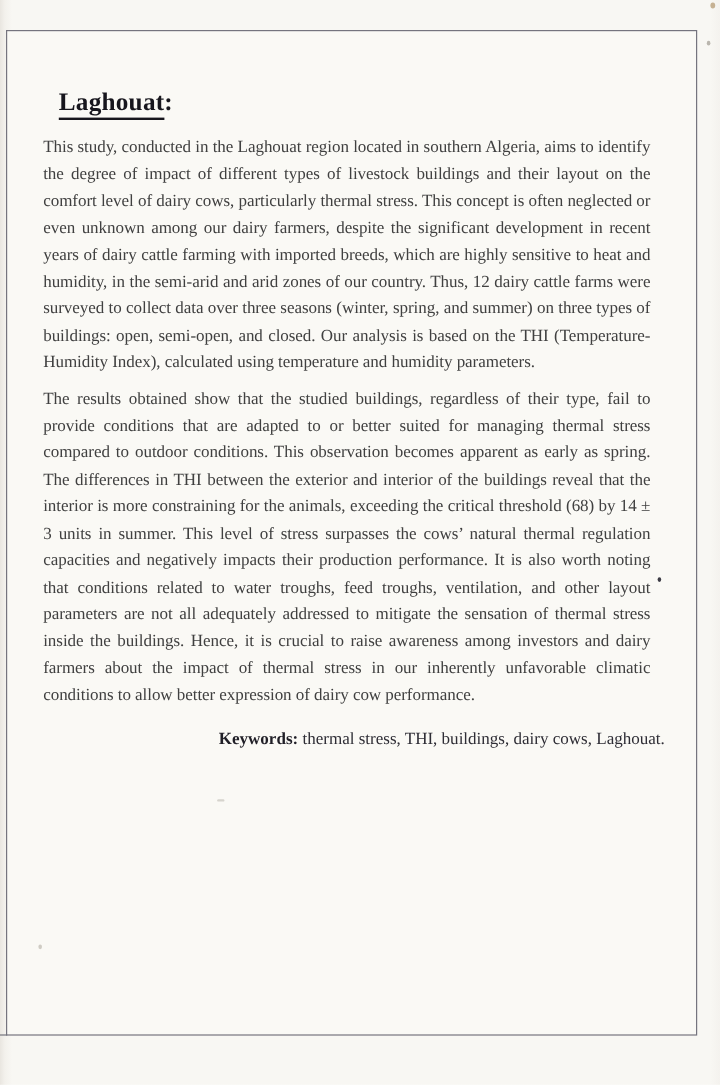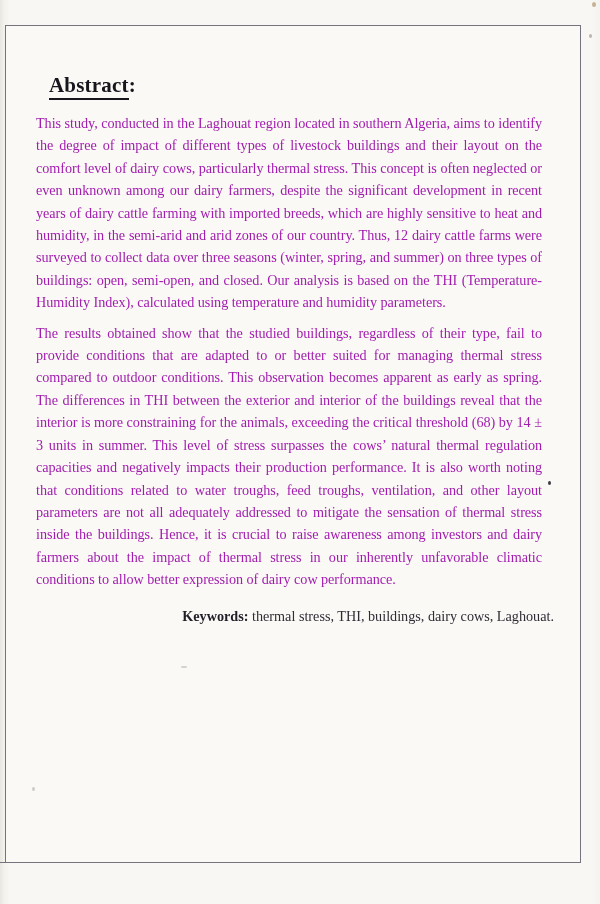--- a/index.html
+++ b/index.html
@@ -45,21 +45,21 @@
   }
   .heading .underlined {
     text-decoration: none;
     border-bottom: 2px solid #17161d;
     padding-bottom: 1px;
   }
   .body-par {
     margin: 0 12px 8px 0;
     font-size: 14.2px;
     line-height: 22.4px;
-    color: #a21caf;
+    color: #404040;
     text-align: justify;
     letter-spacing: -0.05px;
   }
   .keywords {
     margin: 14px 0 0 0;
     font-size: 14.2px;
     line-height: 22.4px;
     color: #2e2d35;
     text-align: right;
   }
@@ -101,21 +101,21 @@
     background: #cfccc4;
   }
 </style>
 </head>
 <body>
 
 <div class="page">
 
   <div class="frame">
 
-    <h1 class="heading"><span class="underlined">Abstract</span><span>:</span></h1>
+    <h1 class="heading"><span class="underlined">Laghouat</span><span>:</span></h1>
 
     <p class="body-par">This study, conducted in the Laghouat region located in southern Algeria, aims to identify the degree of impact of different types of livestock buildings and their layout on the comfort level of dairy cows, particularly thermal stress. This concept is often neglected or even unknown among our dairy farmers, despite the significant development in recent years of dairy cattle farming with imported breeds, which are highly sensitive to heat and humidity, in the semi-arid and arid zones of our country. Thus, 12 dairy cattle farms were surveyed to collect data over three seasons (winter, spring, and summer) on three types of buildings: open, semi-open, and closed. Our analysis is based on the THI (Temperature-Humidity Index), calculated using temperature and humidity parameters.</p>
 
     <p class="body-par">The results obtained show that the studied buildings, regardless of their type, fail to provide conditions that are adapted to or better suited for managing thermal stress compared to outdoor conditions. This observation becomes apparent as early as spring. The differences in THI between the exterior and interior of the buildings reveal that the interior is more constraining for the animals, exceeding the critical threshold (68) by 14 ± 3 units in summer. This level of stress surpasses the cows’ natural thermal regulation capacities and negatively impacts their production performance. It is also worth noting that conditions related to water troughs, feed troughs, ventilation, and other layout parameters are not all adequately addressed to mitigate the sensation of thermal stress inside the buildings. Hence, it is crucial to raise awareness among investors and dairy farmers about the impact of thermal stress in our inherently unfavorable climatic conditions to allow better expression of dairy cow performance.</p>
 
     <p class="keywords"><span class="kw-label">Keywords:</span>&nbsp;<span>thermal stress, THI, buildings, dairy cows, Laghouat.</span></p>
 
   </div>
 
   <div class="bottom-rule-ext"></div>

